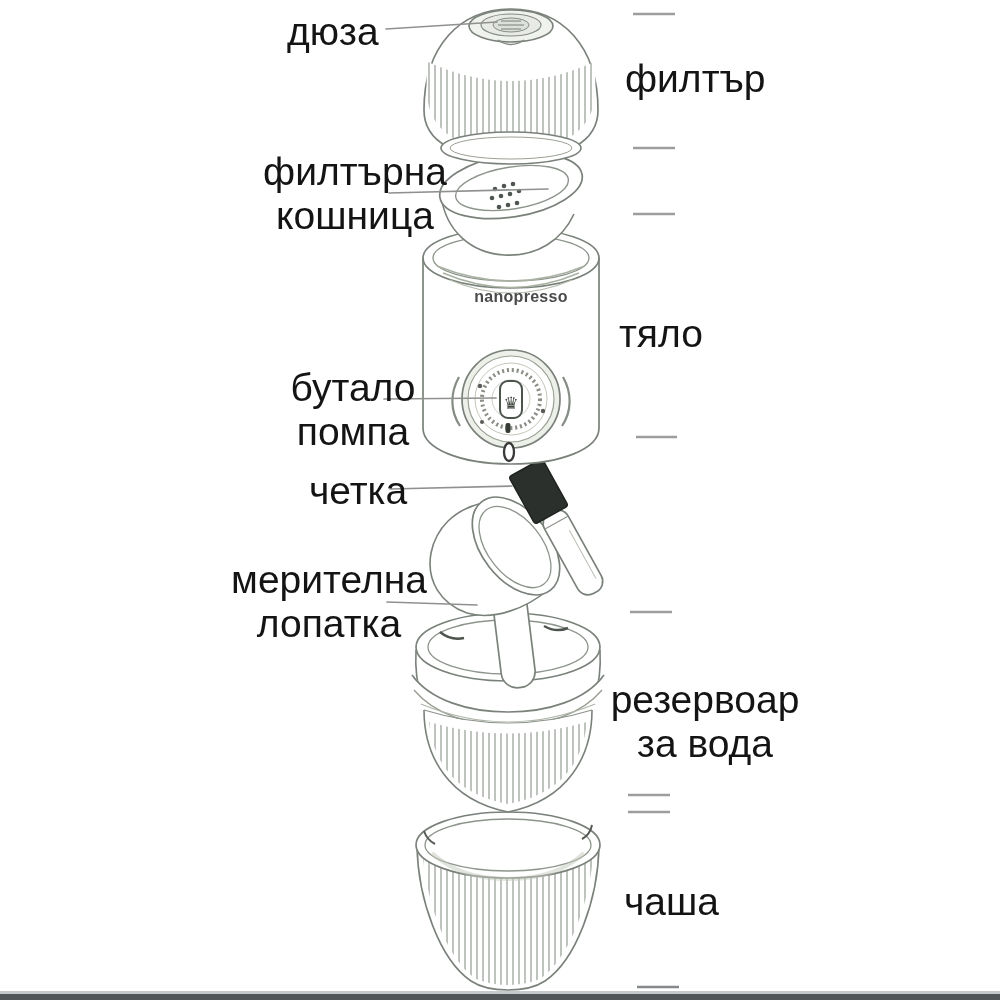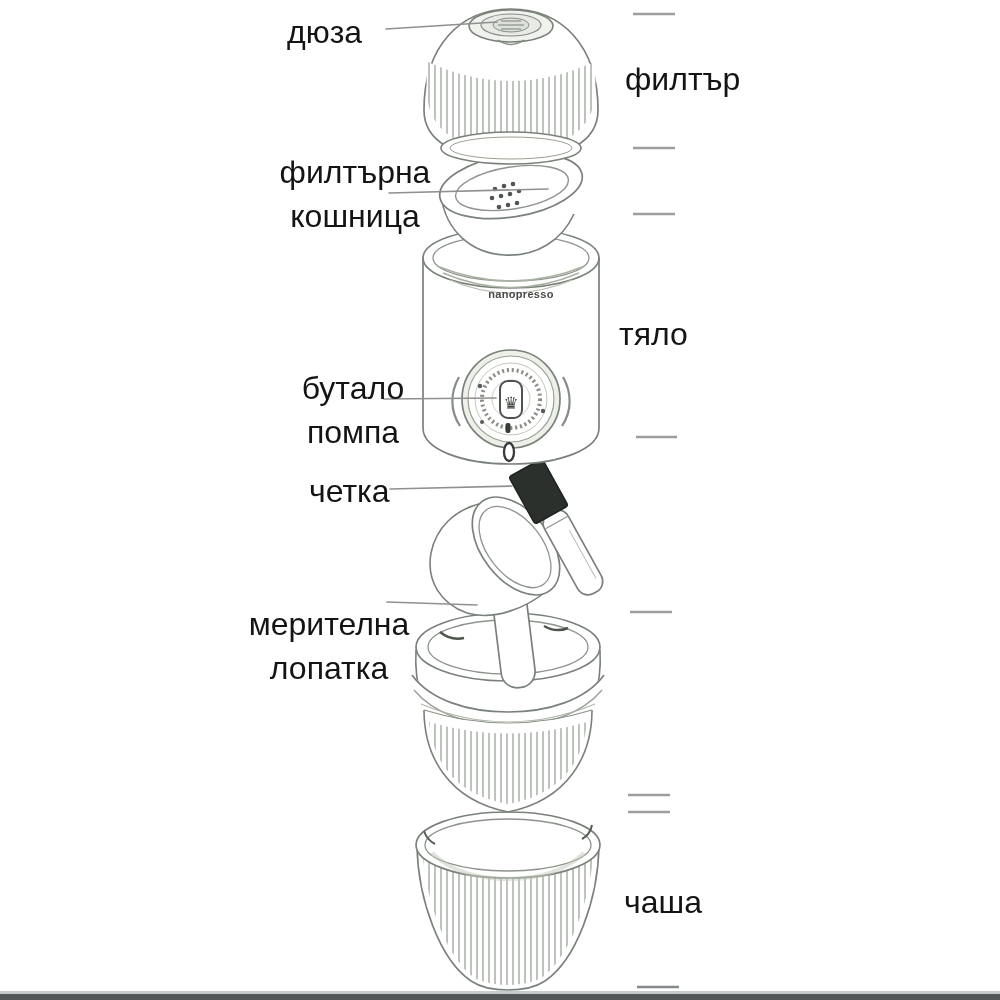--- a/index.html
+++ b/index.html
@@ -1,21 +1,21 @@
 <!DOCTYPE html>
 <html><head>
 <meta charset="utf-8">
 <style>
   html,body{margin:0;padding:0;background:#ffffff;}
   .stage{position:relative;width:1000px;height:1000px;background:#ffffff;overflow:hidden;
          font-family:"Liberation Sans",sans-serif;}
   .stage svg{position:absolute;left:0;top:0;}
-  .lbl{position:absolute;font-size:32px;color:#141414;line-height:44px;white-space:pre-line;}
+  .lbl{position:absolute;font-size:39px;color:#141414;line-height:44px;white-space:pre-line;}
   .lbl.center{text-align:center;}
-  .brand{position:absolute;font-size:11px;font-weight:700;color:#4a4a4a;letter-spacing:.3px;
+  .brand{position:absolute;font-size:16px;font-weight:700;color:#4a4a4a;letter-spacing:.3px;
          text-align:center;}
 </style>
 </head>
 <body>
 
 <div class="stage">
 
 <svg viewBox="0 0 1000 1000" width="1000" height="1000">
   <defs>
     <pattern id="ribs" width="6" height="9" patternUnits="userSpaceOnUse">
@@ -152,18 +152,20 @@
 </svg>
 
 <div class="lbl" style="left:287px;top:10px;">дюза</div>
 <div class="lbl center" style="left:255px;top:150px;width:200px;">филтърна
 кошница</div>
 <div class="lbl" style="left:625px;top:57px;">филтър</div>
 <div class="lbl" style="left:619px;top:312px;">тяло</div>
 <div class="lbl center" style="left:253px;top:366px;width:200px;">бутало
 помпа</div>
 <div class="lbl" style="left:284px;top:469px;margin-left:25px;">четка</div>
-<div class="lbl center" style="left:229px;top:558px;width:200px;margin-top:44px;">мерителна
+<div class="lbl center" style="left:229px;top:558px;width:200px;">мерителна
 лопатка</div>
+<div class="lbl center" style="left:605px;top:678px;width:200px;">резервоар
+за вода</div>
 <div class="lbl" style="left:624px;top:880px;">чаша</div>
 <div class="brand" style="left:451px;top:288px;width:140px;">nanopresso</div>
 
 </div>
 
 </body></html>

